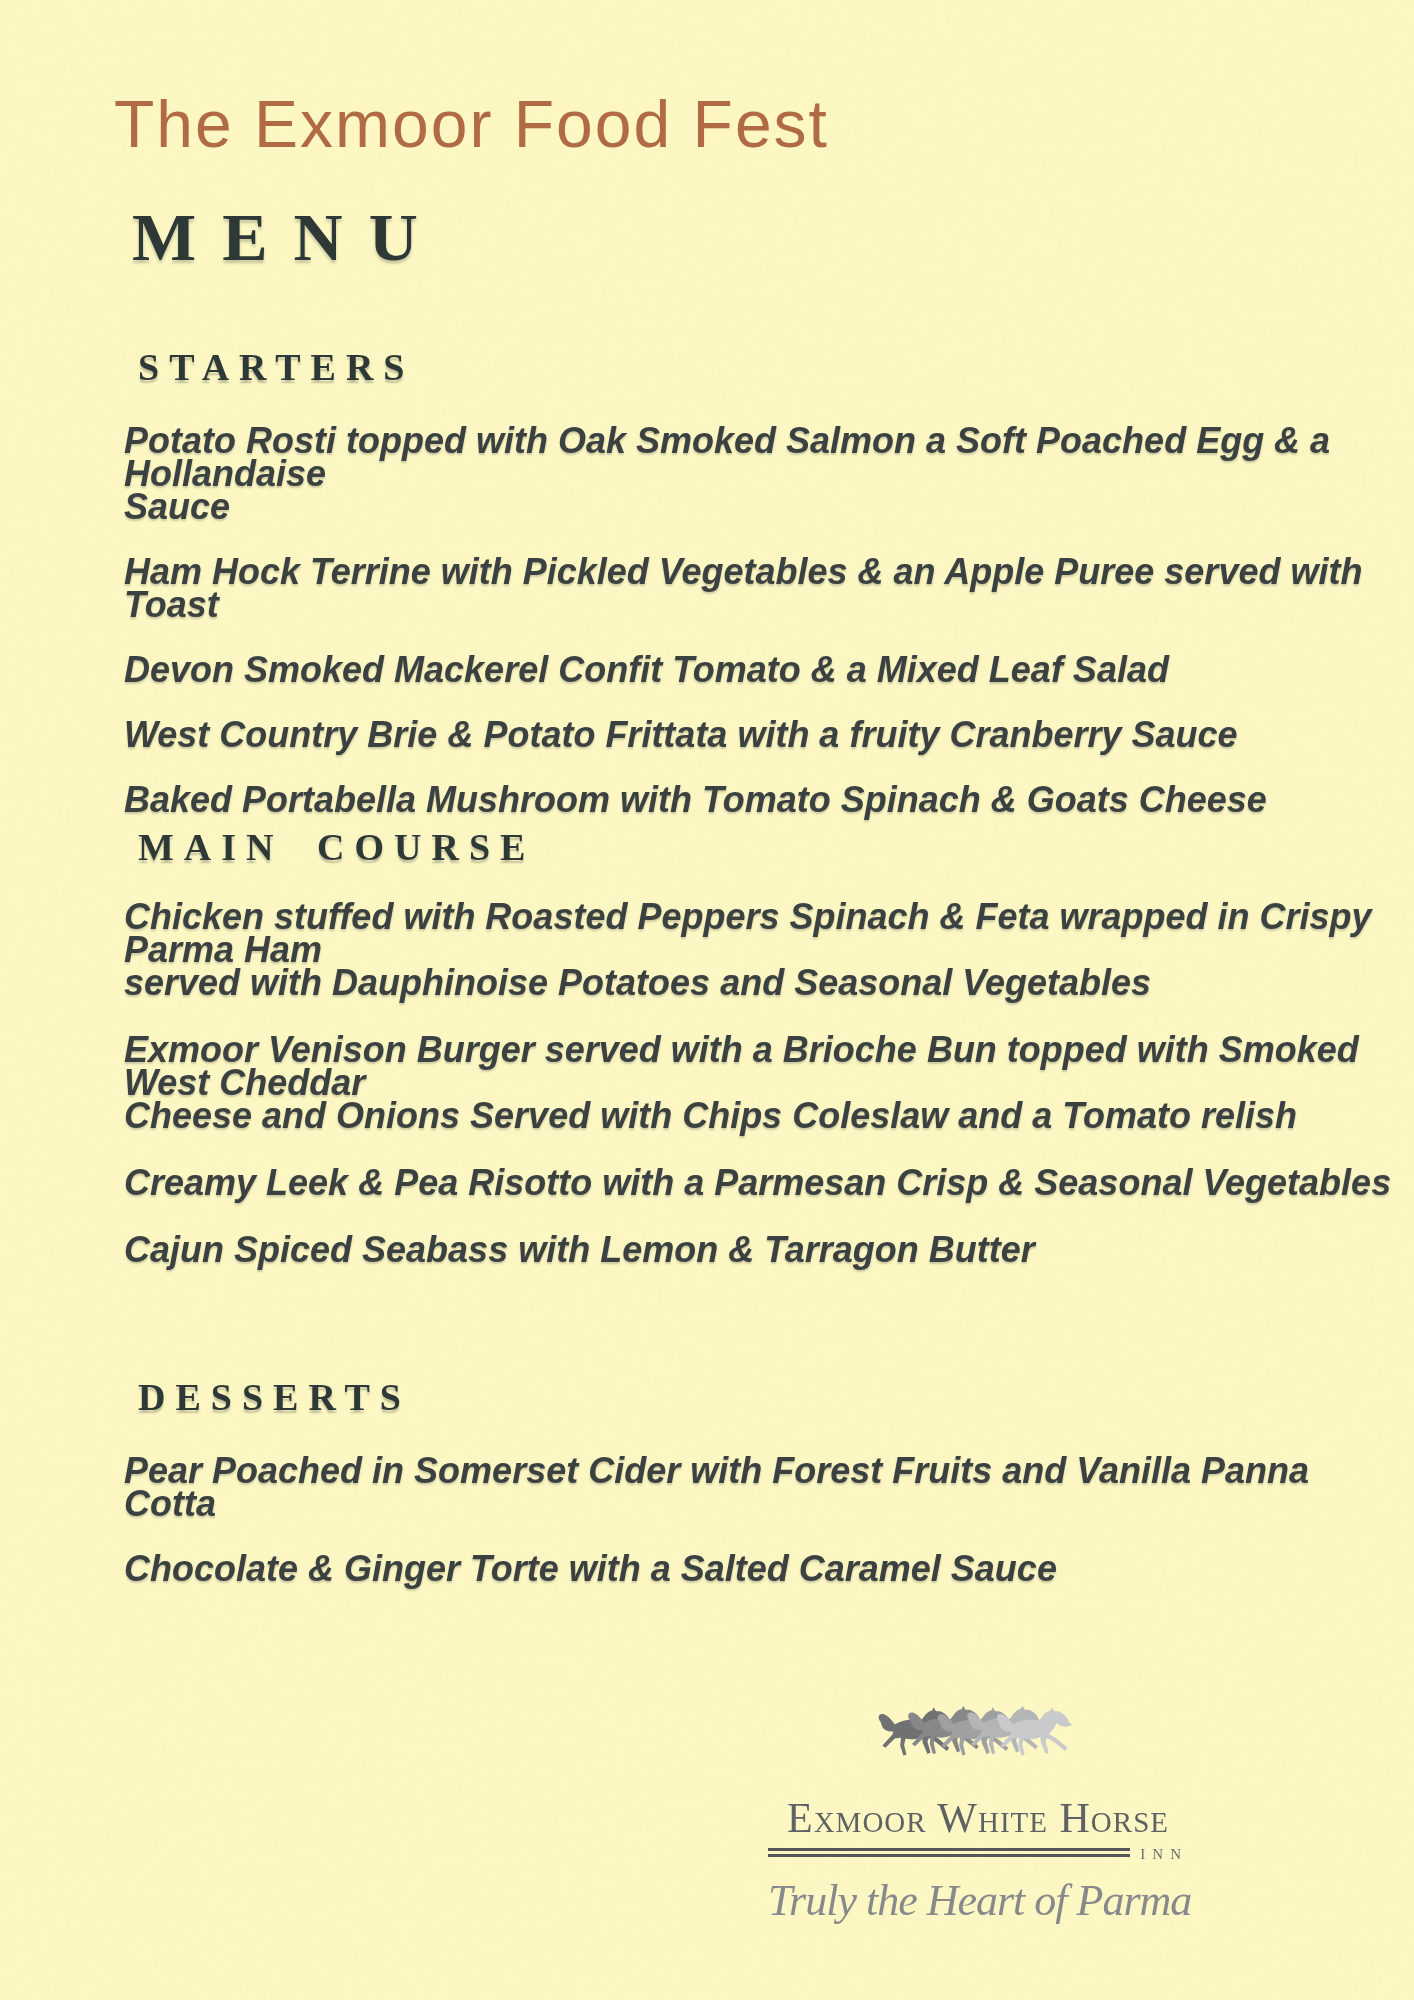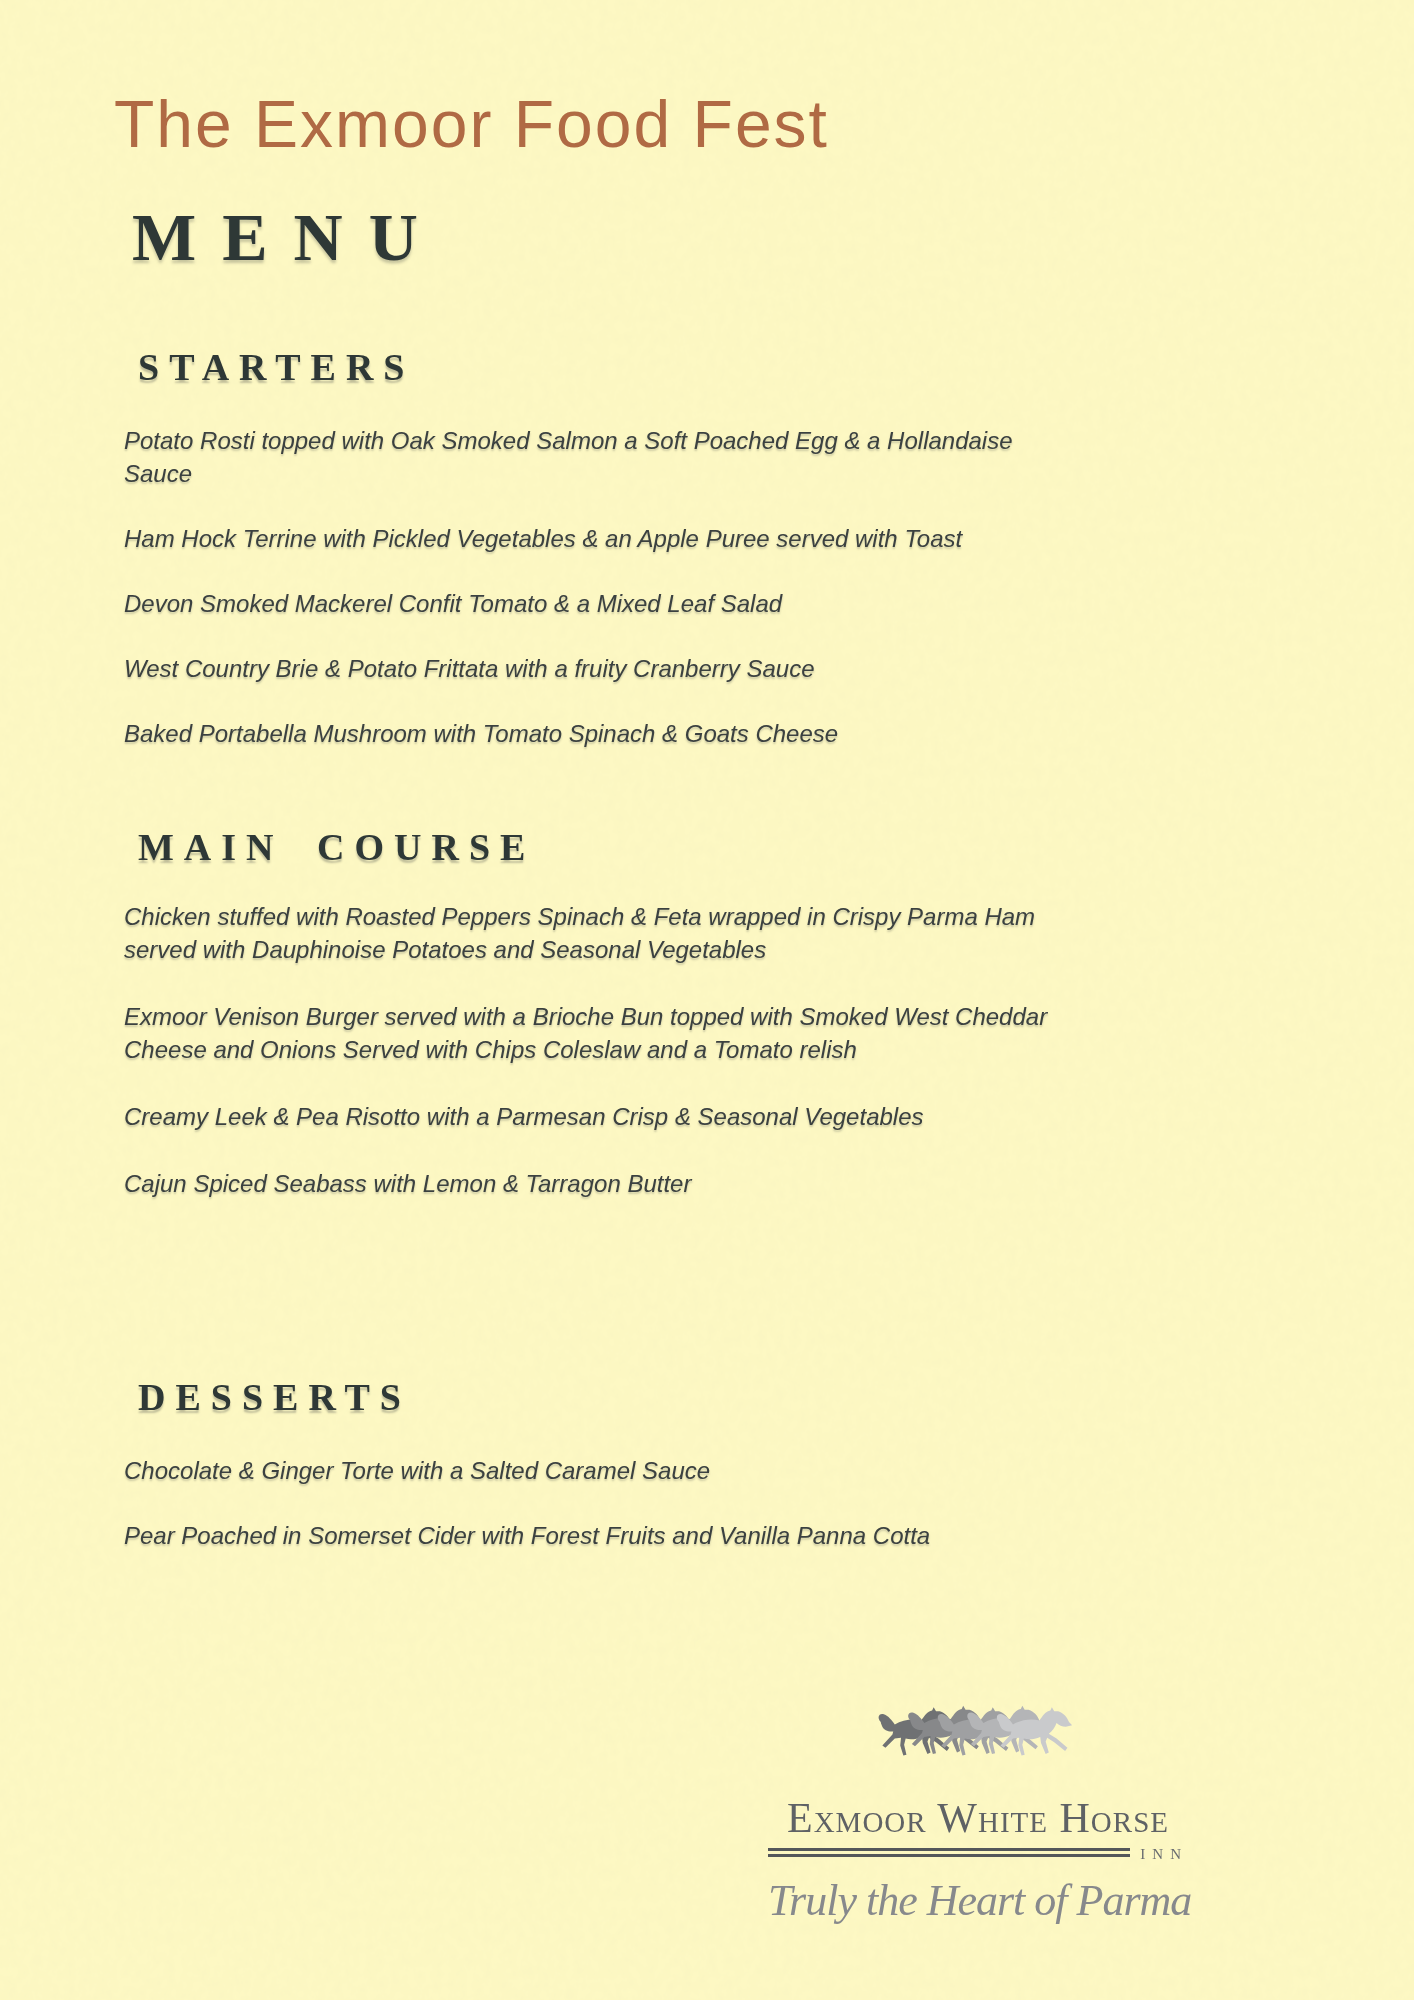--- a/index.html
+++ b/index.html
@@ -46,24 +46,25 @@
     text-shadow:0 3px 2px rgba(60,64,62,.3);
     white-space:nowrap;
   }
   .sec-mains h2{margin-bottom:34px;}
   .sec-desserts h2{}
 
   .item{
     margin:0 0 32px 0;
     font-family:"Liberation Sans", sans-serif;
     font-style:italic;
-    font-size:24px;line-height:33px;
+    font-size:36px;line-height:33px;
     color:#3b4140;
     text-shadow:0 2px 2px rgba(60,64,62,.25);
     white-space:pre-line;
+    font-weight:bold;
   }
   .sec-mains .item{margin-bottom:34px;}
 
   .logo{
     position:absolute;left:768px;top:1700px;width:420px;
     text-align:center;color:#5f6265;
   }
   .horses{display:block;margin:0 auto;width:210px;height:66px;}
   .brand{
     font-family:"Liberation Serif", serif;
@@ -123,22 +124,22 @@
     <p class="item">Chicken stuffed with Roasted Peppers Spinach &amp; Feta wrapped in Crispy Parma Ham
 served with Dauphinoise Potatoes and Seasonal Vegetables</p>
     <p class="item">Exmoor Venison Burger served with a Brioche Bun topped with Smoked West Cheddar
 Cheese and Onions Served with Chips Coleslaw and a Tomato relish</p>
     <p class="item">Creamy Leek &amp; Pea Risotto with a Parmesan Crisp &amp; Seasonal Vegetables</p>
     <p class="item">Cajun Spiced Seabass with Lemon &amp; Tarragon Butter</p>
   </section>
 
   <section class="sec sec-desserts">
     <h2>DESSERTS</h2>
+    <p class="item">Pear Poached in Somerset Cider with Forest Fruits and Vanilla Panna Cotta</p>
     <p class="item">Chocolate &amp; Ginger Torte with a Salted Caramel Sauce</p>
-    <p class="item">Pear Poached in Somerset Cider with Forest Fruits and Vanilla Panna Cotta</p>
   </section>
 
   <div class="logo">
     <svg class="horses" viewBox="0 0 270 80">
       <defs>
         <path id="horseShape" d="M10 20
           C5 15 7 8 14 10 C20 12 24 18 28 23
           C38 17 52 15 62 18
           C66 12 70 6 76 5 L78 1 L81 6 L86 6
           C93 8 98 14 100 20 L104 24 L96 26

